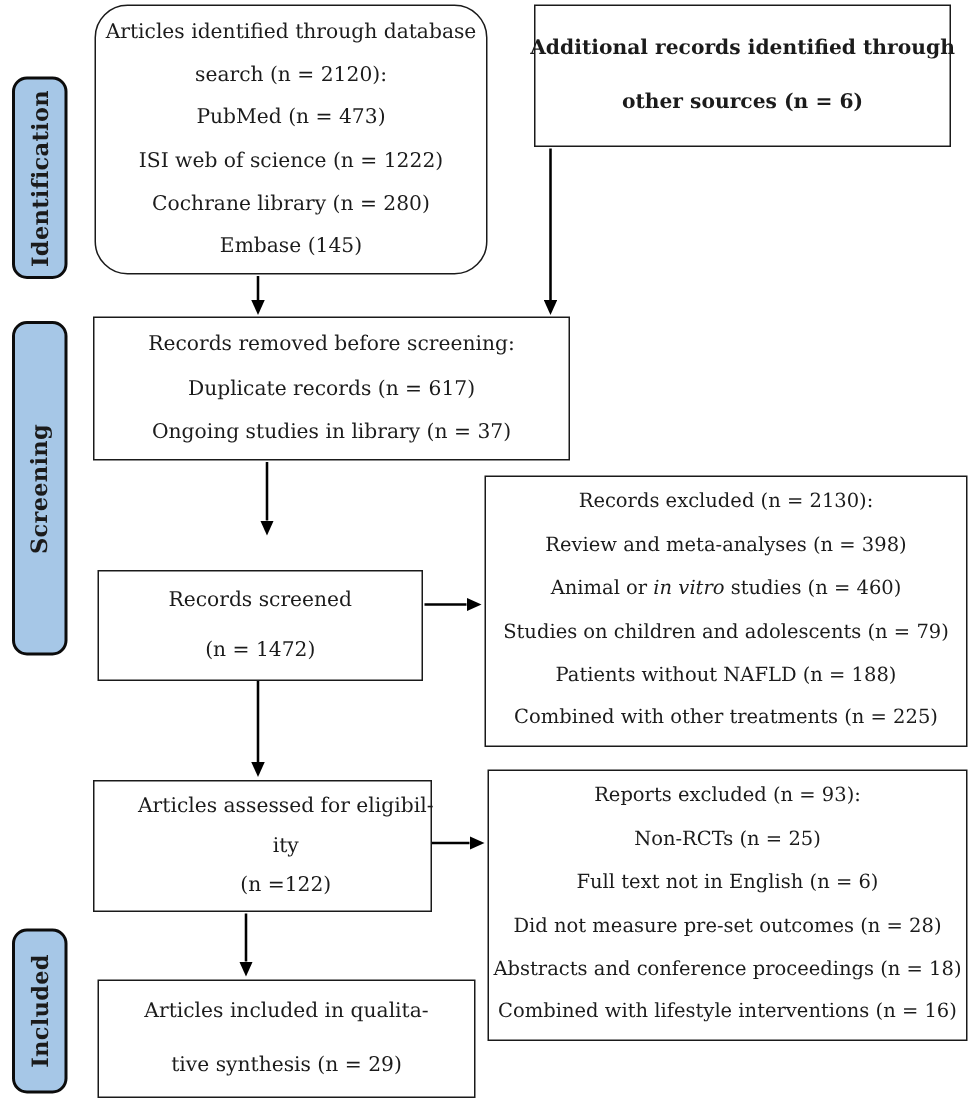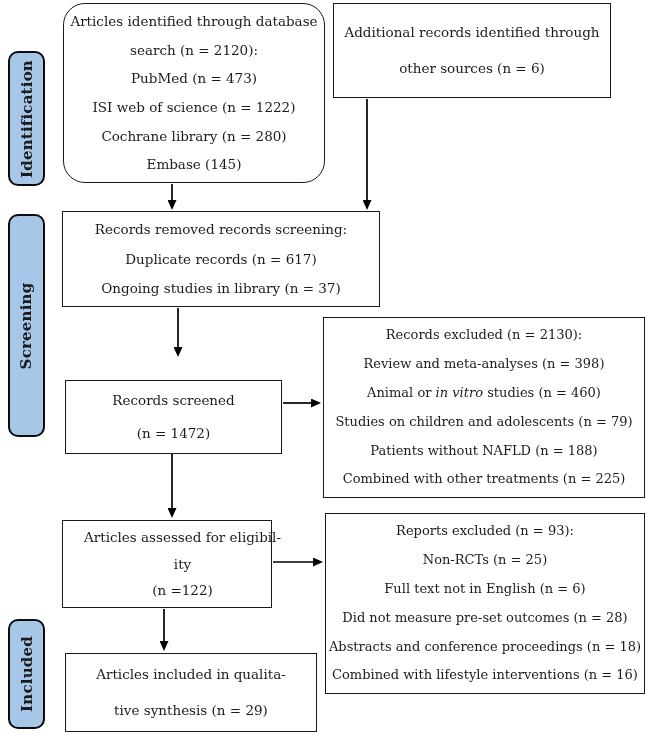--- a/index.html
+++ b/index.html
@@ -93,46 +93,46 @@
 
   <div class="box" style="left:63px; top:3px; width:262px; height:180px;border-radius:22px;">
     <div class="ln">Articles identified through database</div>
     <div class="ln">search (n = 2120):</div>
     <div class="ln">PubMed (n = 473)</div>
     <div class="ln">ISI web of science (n = 1222)</div>
     <div class="ln">Cochrane library (n = 280)</div>
     <div class="ln">Embase (145)</div>
   </div>
 
-  <div class="box" style="left:333px; top:3px; width:278px; height:95px; padding:10px 2px;">
+  <div class="box" style="left:356px; top:3px; width:278px; height:95px; padding:10px 2px;font-weight:bold;">
     <div class="ln">Additional records identified through</div>
     <div class="ln">other sources (n = 6)</div>
   </div>
 
   <div class="box" style="left:62px; top:211px; width:318px; height:96px;">
-    <div class="ln">Records removed records screening:</div>
+    <div class="ln">Records removed before screening:</div>
     <div class="ln">Duplicate records (n = 617)</div>
     <div class="ln">Ongoing studies in library (n = 37)</div>
   </div>
 
   <div class="box" style="left:65px; top:358px; width:217px; height:74px;margin-top:22px;">
     <div class="ln">Records screened</div>
     <div class="ln">(n = 1472)</div>
   </div>
 
   <div class="box small-text" style="left:323px; top:317px; width:322px; height:181px;">
     <div class="ln">Records excluded (n = 2130):</div>
     <div class="ln">Review and meta-analyses (n = 398)</div>
     <div class="ln"><span>Animal or </span><i>in vitro</i><span> studies (n = 460)</span></div>
     <div class="ln">Studies on children and adolescents (n = 79)</div>
     <div class="ln">Patients without NAFLD (n = 188)</div>
     <div class="ln">Combined with other treatments (n = 225)</div>
   </div>
 
-  <div class="box" style="left:62px; top:520px; width:210px; height:88px;padding-left:33px;">
+  <div class="box" style="left:62px; top:520px; width:226px; height:88px;padding-left:33px;">
     <div class="ln">Articles assessed for eligibil-</div>
     <div class="ln">ity</div>
     <div class="ln">(n =122)</div>
   </div>
 
   <div class="box small-text" style="left:325px; top:513px; width:320px; height:181px;">
     <div class="ln">Reports excluded (n = 93):</div>
     <div class="ln">Non-RCTs (n = 25)</div>
     <div class="ln">Full text not in English (n = 6)</div>
     <div class="ln">Did not measure pre-set outcomes (n = 28)</div>

